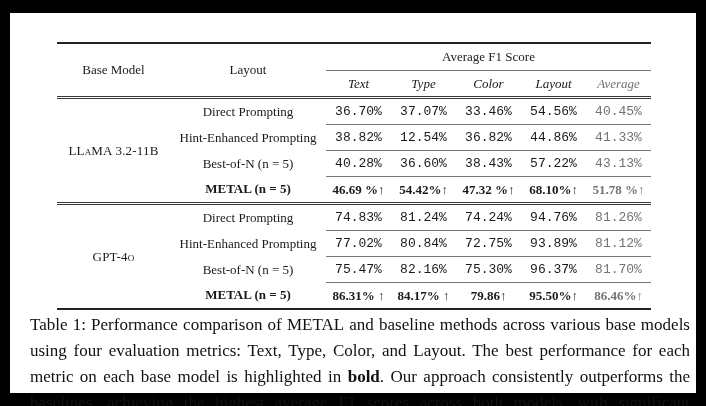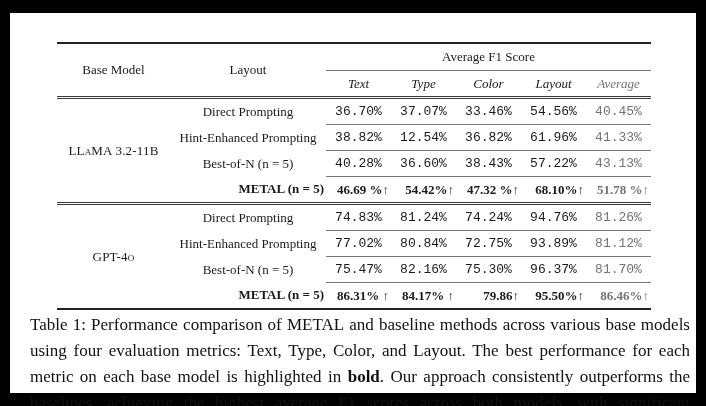--- a/index.html
+++ b/index.html
@@ -12,21 +12,21 @@
                 border-top:2px solid #222;}
   thead{border-bottom:3px double #3a3a3a;}
   tbody[data-block="0"]{border-bottom:3px double #3a3a3a;}
   tbody[data-block="1"]{border-bottom:2px solid #222;}
   th,td{font-weight:normal;padding:0 2px;text-align:center;vertical-align:middle;}
   th.group-head{height:26px;border-bottom:1px solid #777;vertical-align:middle;}
   th.metric-head{height:25px;font-style:italic;margin-top:24px;}
   td.method,td.val{height:25px;}
   tr.mid td.val{border-bottom:1px solid #777;font-family:Liberation Mono, monospace;}
   .avg{color:#737373;}
-  .bold{font-weight:bold;text-align:right;}
+  .bold{font-weight:bold;}
   td.basemodel{font-variant:small-caps;letter-spacing:.2px;}
 
   .caption{position:absolute;left:20px;top:299px;width:660px;font-size:17px;
            line-height:26px;color:#111;text-align:justify;}
   .caption .sc{font-variant:small-caps;}
   .caption .b{font-weight:bold;}
 </style>
 </head>
 <body>
 
@@ -66,21 +66,21 @@
               <td class="val">37.07%</td>
               <td class="val">33.46%</td>
               <td class="val">54.56%</td>
               <td class="val avg">40.45%</td>
             </tr>
             <tr class="mid">
               <td class="method">Hint-Enhanced Prompting</td>
               <td class="val">38.82%</td>
               <td class="val">12.54%</td>
               <td class="val">36.82%</td>
-              <td class="val">61.96%</td>
+              <td class="val">44.86%</td>
               <td class="val avg">41.33%</td>
             </tr>
             <tr class="mid">
               <td class="method">Best-of-N (n = 5)</td>
               <td class="val">40.28%</td>
               <td class="val">36.60%</td>
               <td class="val">38.43%</td>
               <td class="val">57.22%</td>
               <td class="val avg">43.13%</td>
             </tr>

